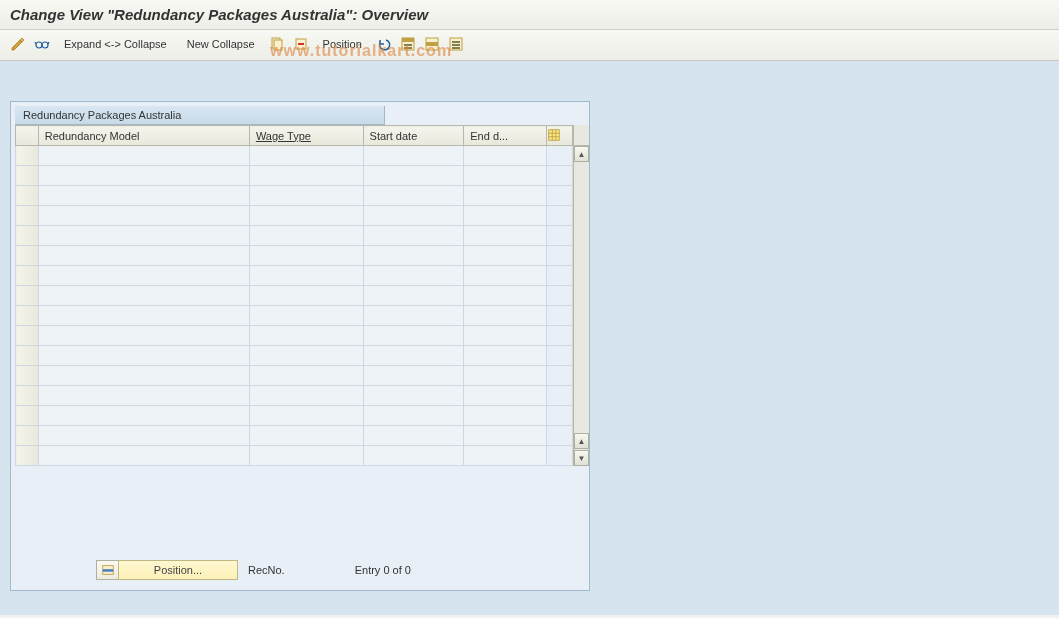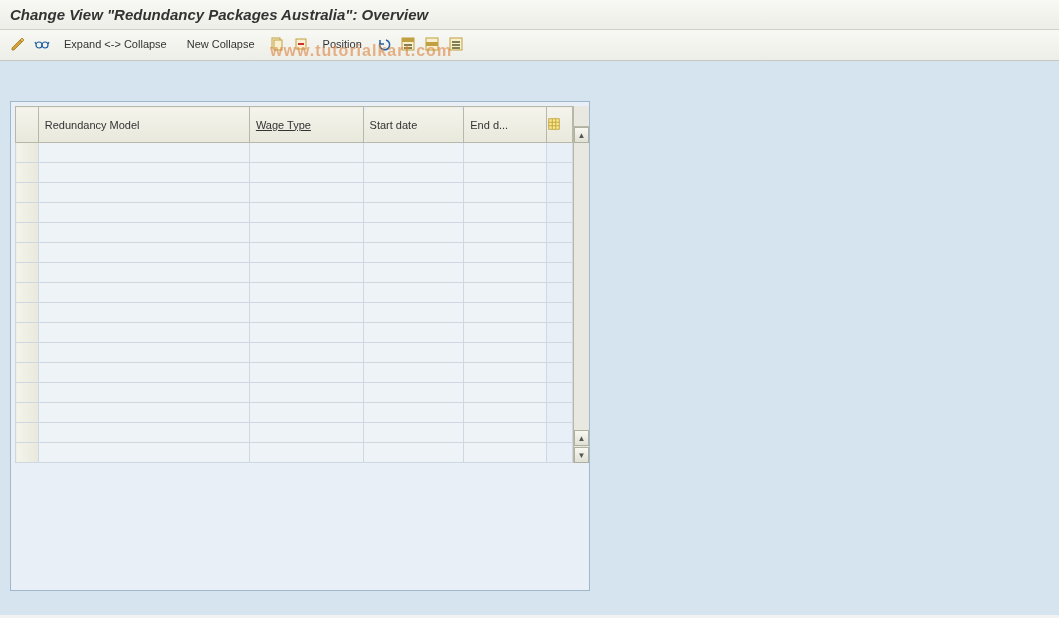--- a/index.html
+++ b/index.html
@@ -92,21 +92,21 @@
       width: 100%;
     }
     .grid-table th {
       background: linear-gradient(to bottom, #f4f4ec, #e8e8dc);
       border: 1px solid #b8b8a8;
       padding: 3px 6px;
       font-weight: normal;
       text-align: left;
       font-size: 11px;
       color: #333;
-      height: 36px;
+      height: 20px;
       white-space: nowrap;
       overflow: hidden;
     }
     .grid-table td {
       border: 1px solid #cfd8e0;
       background: #eef3f7;
       height: 20px;
       padding: 0;
     }
     .row-selector-col {
@@ -262,20 +262,21 @@
         <rect x="4" y="8" width="8" height="2" fill="#808050"></rect>
         <rect x="4" y="11" width="8" height="2" fill="#808050"></rect>
       </svg>
   </div>
   <div class="watermark">www.tutorialkart.com</div>
 </div>
 
 <div class="content-area">
   <div class="panel">
     <div style="margin:4px 0 0 4px;">
+      <div class="panel-title-wrap">Redundancy Packages Australia</div>
       <div class="grid-body-wrap">
         <table class="grid-table">
           <thead>
             <tr>
               <th class="row-selector-hdr"></th>
               <th class="col-model">Redundancy Model</th>
               <th class="col-wage">Wage Type</th>
               <th class="col-start">Start date</th>
               <th class="col-end">End d...</th>
               <th class="config-col-hdr">
@@ -426,14 +427,27 @@
           <div class="scroll-btn" style="margin-bottom:1px;">
             <span>▲</span>
           </div>
           <div class="scroll-btn">
             <span>▼</span>
           </div>
         </div>
       </div>
     </div>
 
+    <div class="panel-footer">
+      <div class="position-btn-wrap">
+        <div class="position-icon-part">
+          <svg class="ico" style="width:14px;height:14px" viewBox="0 0 16 16">
+              <rect x="2" y="3" width="12" height="10" fill="#f8f0d0" stroke="#c0a040"></rect>
+              <rect x="2" y="7" width="12" height="3" fill="#5080c0"></rect>
+            </svg>
+        </div>
+        <div class="position-text-part">Position...</div>
+      </div>
+      <span class="footer-label">RecNo.</span>
+      <span class="footer-entry">Entry 0 of 0</span>
+    </div>
   </div>
 </div>
 
 </body></html>

